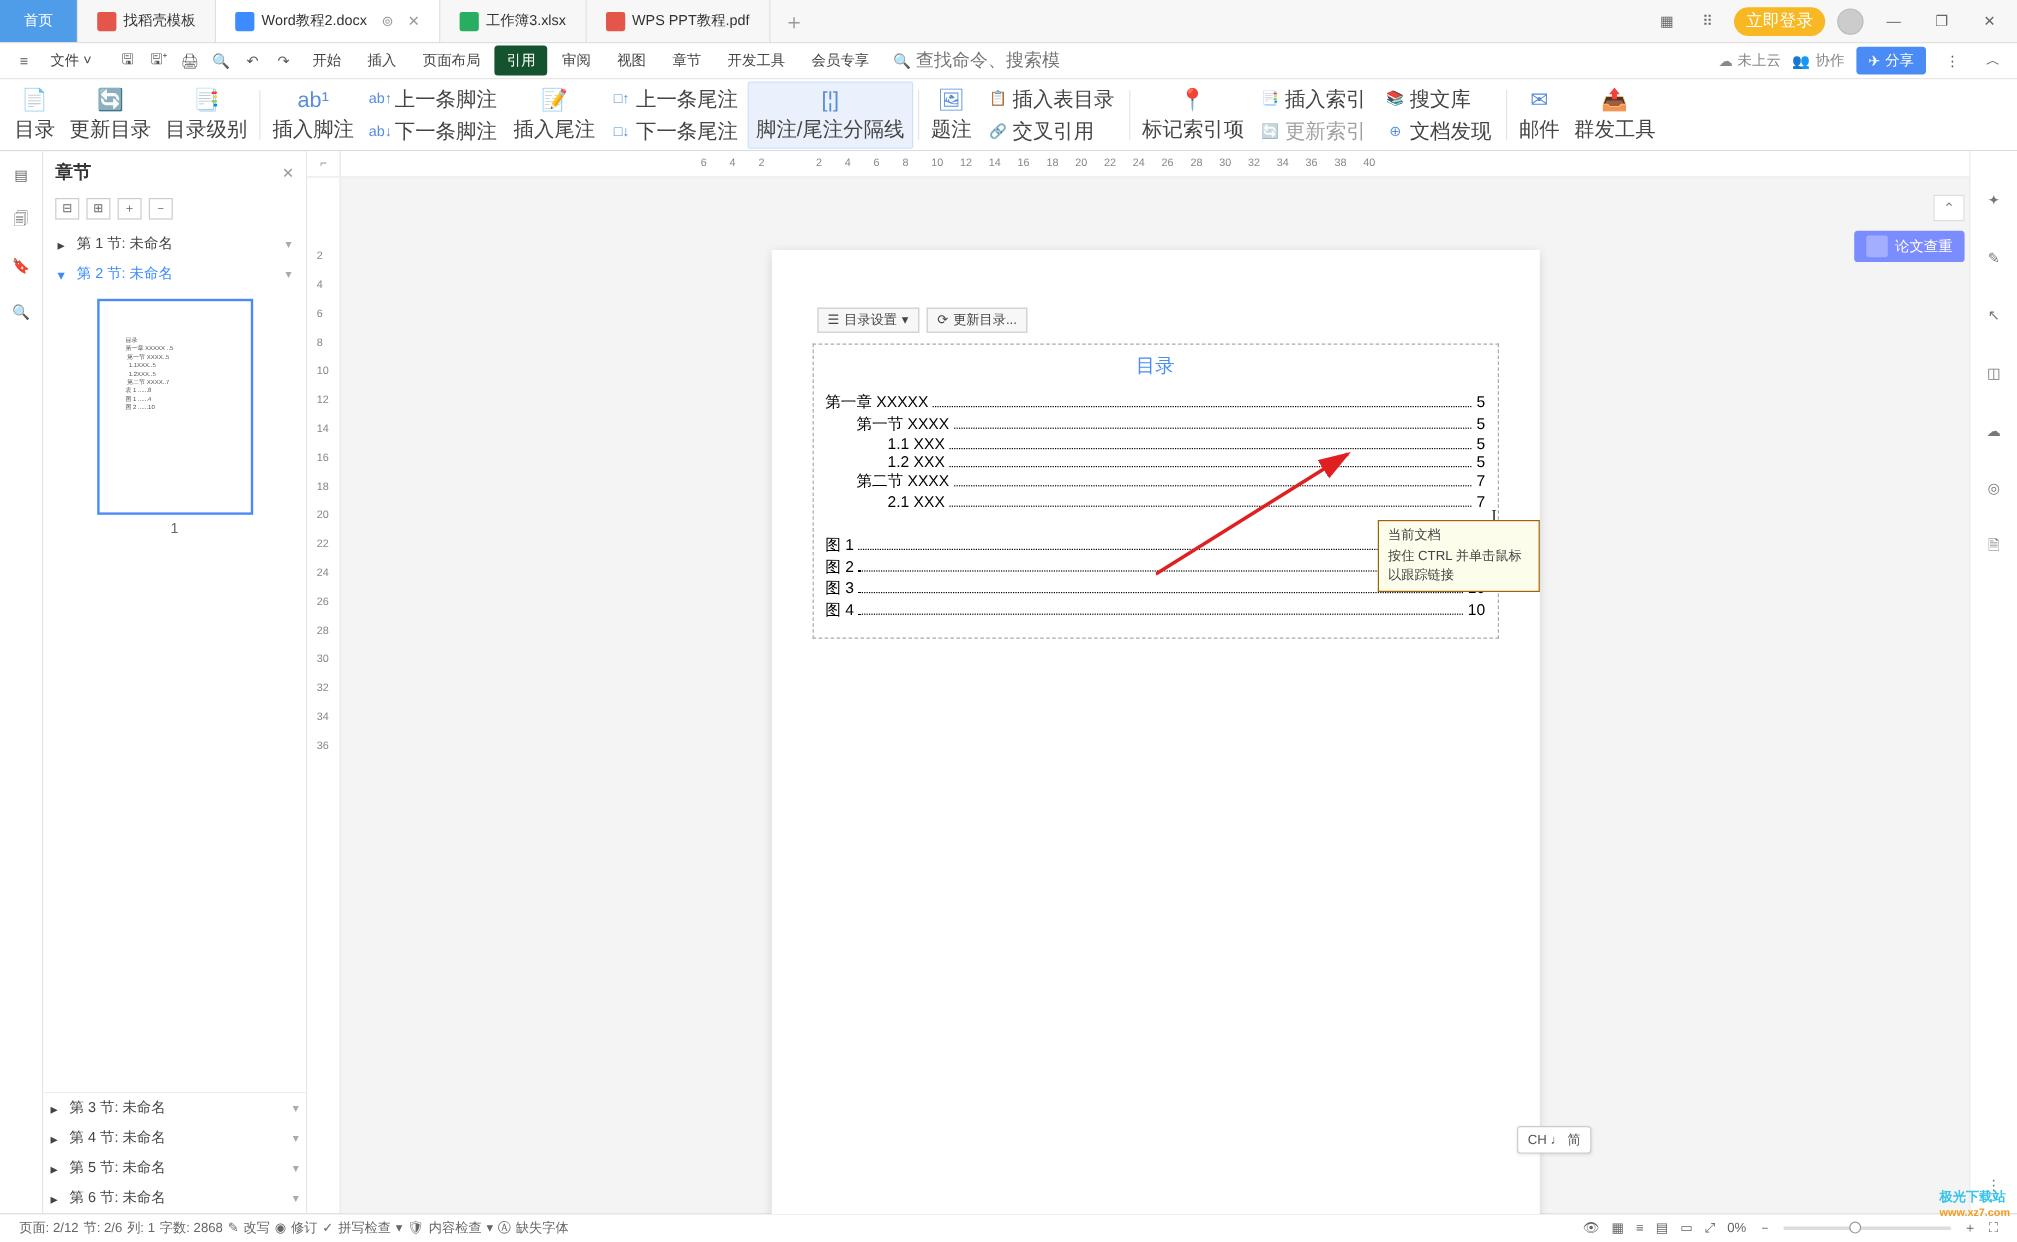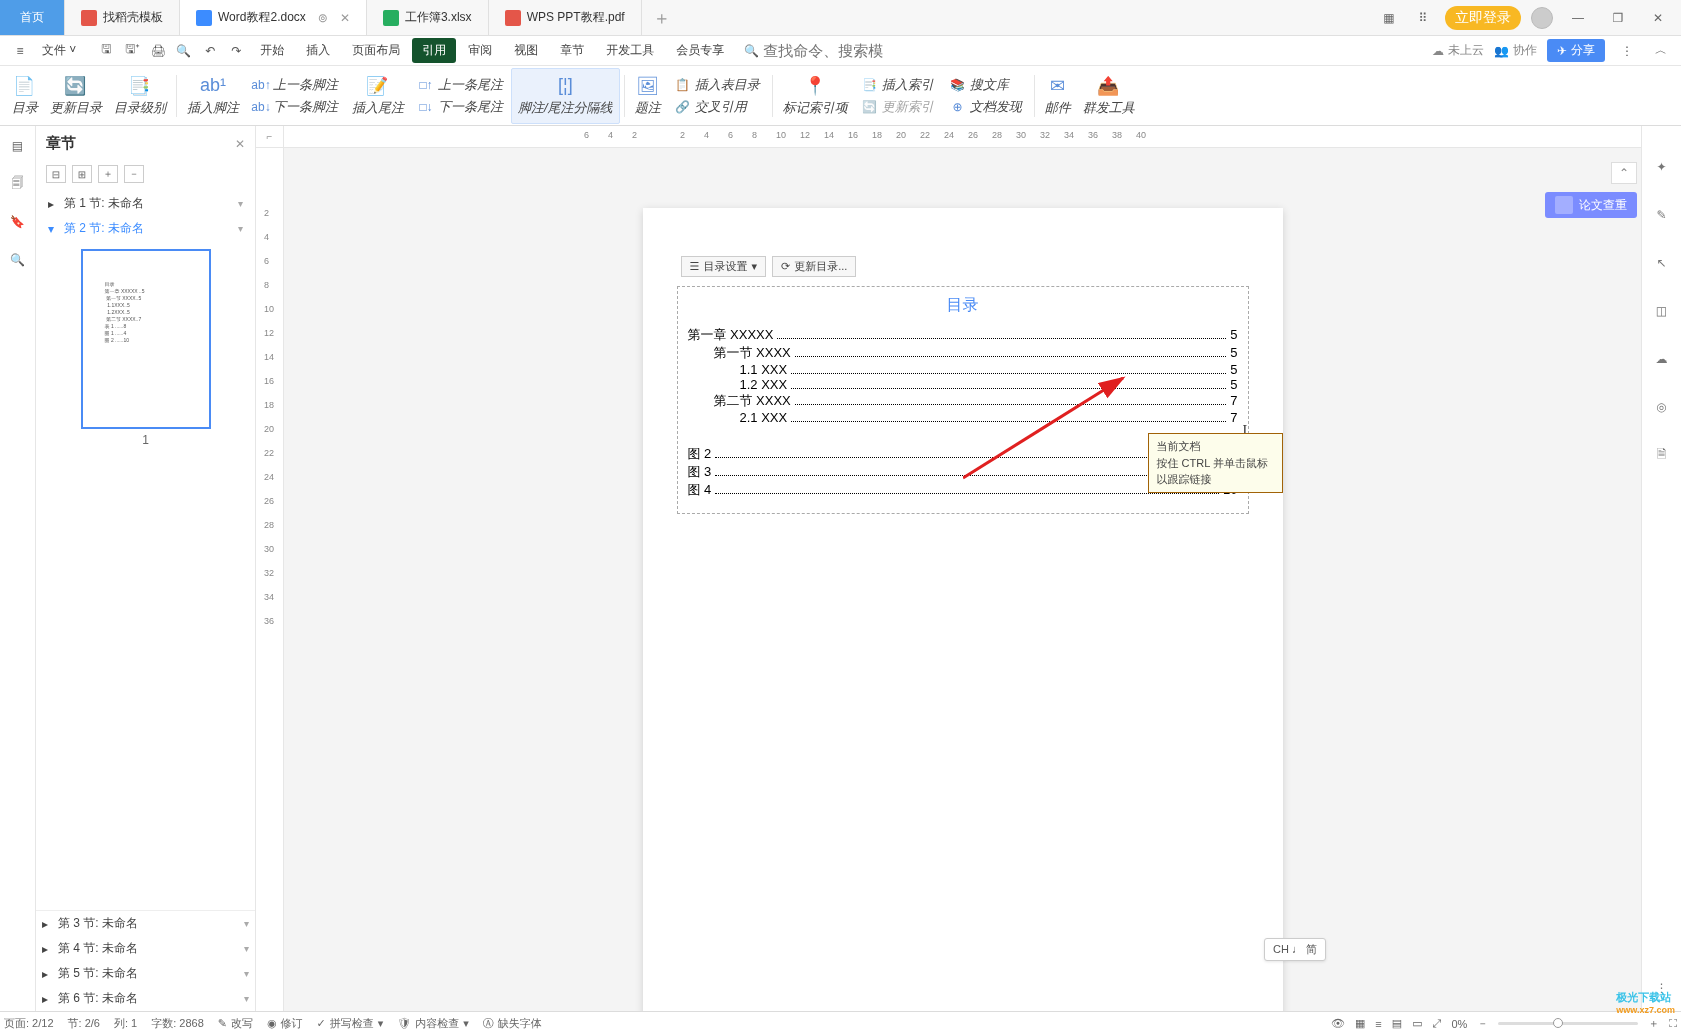--- a/index.html
+++ b/index.html
@@ -34,21 +34,21 @@
   .menu-search input { border: none; outline: none; font-size: 15px; color: #999; width: 120px; background: transparent; }
   .menu-right { margin-left: auto; display: flex; align-items: center; gap: 10px; }
   .share-btn { background: #4a8bf5; color: #fff; padding: 3px 10px; border-radius: 3px; display: flex; align-items: center; gap: 4px; }
   .cloud-status { color: #888; display: flex; align-items: center; gap: 4px; }
 
   
   .ribbon { height: 60px; border-bottom: 1px solid #dcdcdc; display: flex; align-items: center; padding: 0 6px; gap: 0; }
   .rb-group { display: flex; flex-direction: column; align-items: center; justify-content: center; height: 56px; padding: 0 6px; gap: 2px; position: relative; }
   .rb-group.two { flex-direction: column; align-items: flex-start; justify-content: center; padding: 0 8px; gap: 4px; }
   .rb-icon { width: 22px; height: 22px; color: #5a8dd8; display: flex; align-items: center; justify-content: center; font-size: 18px; }
-  .rb-label { font-size: 13px; color: #444; white-space: nowrap; font-style: italic; }
+  .rb-label { font-size: 17px; color: #444; white-space: nowrap; }
   .rb-row { display: flex; align-items: center; gap: 4px; }
   .rb-sep { width: 1px; height: 42px; background: #e5e5e5; margin: 0 4px; }
   .rb-group.highlight { background: #eaf1fc; border: 1px solid #cde0fb; border-radius: 2px; }
   .rb-small-icon { width: 16px; height: 16px; color: #5a8dd8; display: inline-flex; align-items: center; justify-content: center; }
 
   
   .main { display: flex; height: calc(100% - 36px - 30px - 60px - 24px); }
   .left-rail { width: 36px; border-right: 1px solid #e6e6e6; display: flex; flex-direction: column; align-items: center; padding-top: 8px; gap: 14px; }
   .left-rail .rail-btn { width: 24px; height: 24px; display: flex; align-items: center; justify-content: center; color: #666; }
 
@@ -108,21 +108,21 @@
   .rf-paper .rf-ico { width: 18px; height: 18px; background: rgba(255,255,255,0.3); border-radius: 2px; display: inline-block; }
 
   
   .right-rail { width: 40px; border-left: 1px solid #e6e6e6; display: flex; flex-direction: column; align-items: center; padding-top: 30px; gap: 26px; background: #fff; }
   .right-rail .rr-btn { width: 22px; height: 22px; color: #777; display: flex; align-items: center; justify-content: center; }
 
   
   .ime-badge { position: absolute; bottom: 50px; left: 980px; background: #fff; border: 1px solid #ccc; border-radius: 3px; padding: 3px 8px; font-size: 11px; color: #555; box-shadow: 0 1px 3px rgba(0,0,0,0.1); }
 
   
-  .statusbar { height: 24px; border-top: 1px solid #dcdcdc; display: flex; align-items: center; padding: 0 4px; gap: 14px; font-size: 11px; color: #666; background: #fff; position: relative; }
+  .statusbar { height: 24px; border-top: 1px solid #dcdcdc; display: flex; align-items: center; padding: 0 16px; gap: 4px; font-size: 11px; color: #666; background: #fff; position: relative; }
   .statusbar .st-item { display: flex; align-items: center; gap: 4px; }
   .statusbar .right { margin-left: auto; display: flex; align-items: center; gap: 10px; }
   .zoom-track { width: 140px; height: 3px; background: #ddd; position: relative; border-radius: 2px; }
   .zoom-thumb { position: absolute; top: -4px; left: 55px; width: 10px; height: 10px; background: #fff; border: 1px solid #999; border-radius: 50%; }
 
   .watermark { position: absolute; right: 6px; bottom: 20px; font-size: 11px; color: #3cc3e8; font-weight: bold; }
   .watermark small { display: block; color: #f29c1f; font-size: 9px; }
 
   svg { display: block; }
 </style>
@@ -462,20 +462,25 @@
                   <div class="toc-line ind2">
                     <span class="txt">2.1 XXX</span>
                     <span class="dots"></span>
                     <span class="pg">7</span>
                   </div>
                 </div>
               <div class="toc-gap"></div>
               <div class="toc-gap"></div>
               <div id="toc-figures">
                   <div class="toc-line">
+                    <span class="txt">图  1</span>
+                    <span class="dots"></span>
+                    <span class="pg">4</span>
+                  </div>
+                  <div class="toc-line">
                     <span class="txt">图  2</span>
                     <span class="dots"></span>
                     <span class="pg">10</span>
                   </div>
                   <div class="toc-line">
                     <span class="txt">图  3</span>
                     <span class="dots"></span>
                     <span class="pg">10</span>
                   </div>
                   <div class="toc-line">

